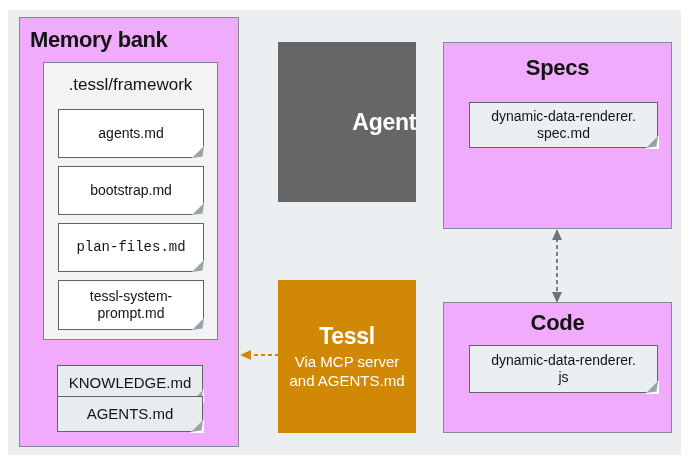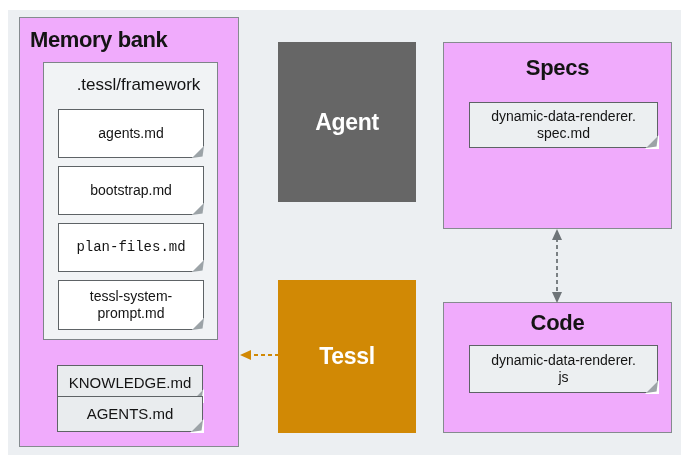--- a/index.html
+++ b/index.html
@@ -14,21 +14,21 @@
   body{font-family:"Liberation Sans",sans-serif;color:var(--ink);}
   .page{position:relative;width:693px;height:464px;background:#fff;overflow:hidden;}
   .canvas{position:absolute;left:8px;top:10px;width:673px;height:445px;background:var(--canvas);}
 
   .box{position:absolute;background:#f0abfc;border:1.5px solid #858B8F;}
 
   
   .memory-bank{left:19px;top:17px;width:220px;height:430px;}
   .mb-title{position:absolute;left:10px;top:9px;font-size:22px;font-weight:bold;letter-spacing:-0.4px;}
   .framework{position:absolute;left:23px;top:44px;width:175px;height:278px;background:#F1F3F5;border:1.2px solid #7E8488;}
-  .fw-title{position:absolute;left:8px;top:12px;width:100%;text-align:center;font-size:17px;}
+  .fw-title{position:absolute;left:0;top:12px;width:100%;text-align:center;font-size:17px;}
 
   
   .note{position:absolute;border:1.2px solid #5E6366;background:#fff;--cut:#F1F3F5;
         display:flex;align-items:center;justify-content:center;text-align:center;
         font-size:14px;line-height:1.25;padding:2px 1px;}
   .note::before{content:"";position:absolute;right:-2px;bottom:-2px;width:14px;height:14px;
         background:var(--cut);clip-path:polygon(100% 0,100% 100%,0 100%);}
   .note::after{content:"";position:absolute;right:-1px;bottom:-1px;width:12px;height:12px;
         background:#9CA3A7;clip-path:polygon(0 100%,100% 0,88% 88%);}
 
@@ -38,21 +38,21 @@
   .fw-note.n3{top:160px;font-family:Liberation Mono, monospace;}
   .fw-note.n4{top:217px;height:50px;}
 
   .root-note{left:37px;width:146px;background:#E9ECEE;--cut:#ffffff;font-size:15px;}
   .root-note.n1{top:347px;height:37px;}
   .root-note.n2{top:378px;height:36px;}
 
   
   .solid{position:absolute;display:flex;flex-direction:column;align-items:center;justify-content:center;
          color:#fff;text-align:center;}
-  .agent-box{left:278px;top:42px;width:138px;height:160px;background:var(--agent);}
+  .agent-box{left:278px;top:42px;width:138px;height:160px;background:var(--agent);align-items:flex-end;}
   .tessl-box{left:278px;top:280px;width:138px;height:153px;background:var(--tessl);}
   .solid .big{font-size:23px;font-weight:bold;letter-spacing:-0.3px;}
   .solid .sub{font-size:15px;line-height:1.3;margin-top:2px;}
 
   
   .specs-box{left:443px;top:42px;width:229px;height:187px;}
   .code-box{left:443px;top:302px;width:229px;height:131px;}
   .panel-title{position:absolute;left:0;width:100%;text-align:center;font-size:22px;font-weight:bold;letter-spacing:-0.3px;}
   .specs-box .panel-title{top:12px;}
   .code-box .panel-title{top:7px;}
@@ -94,20 +94,24 @@
       <span>AGENTS.md</span>
     </div>
   </div>
 
   <div class="solid agent-box">
     <div class="big">Agent</div>
   </div>
 
   <div class="solid tessl-box">
     <div class="big">Tessl</div>
+    <div class="sub">
+      <span>Via MCP server</span><br>
+      <span>and AGENTS.md</span>
+    </div>
   </div>
 
   <svg class="arrow-svg" style="left:239px;top:346px;" width="42" height="18">
     <line x1="40" y1="9" x2="11" y2="9" style="stroke:var(--tessl);stroke-width:1.8;stroke-dasharray:4 3;"></line>
     <polygon points="1,9 12,4 12,14" style="fill:var(--tessl);"></polygon>
   </svg>
 
   <div class="box specs-box">
     <div class="panel-title">Specs</div>
     <div class="note file-note">

